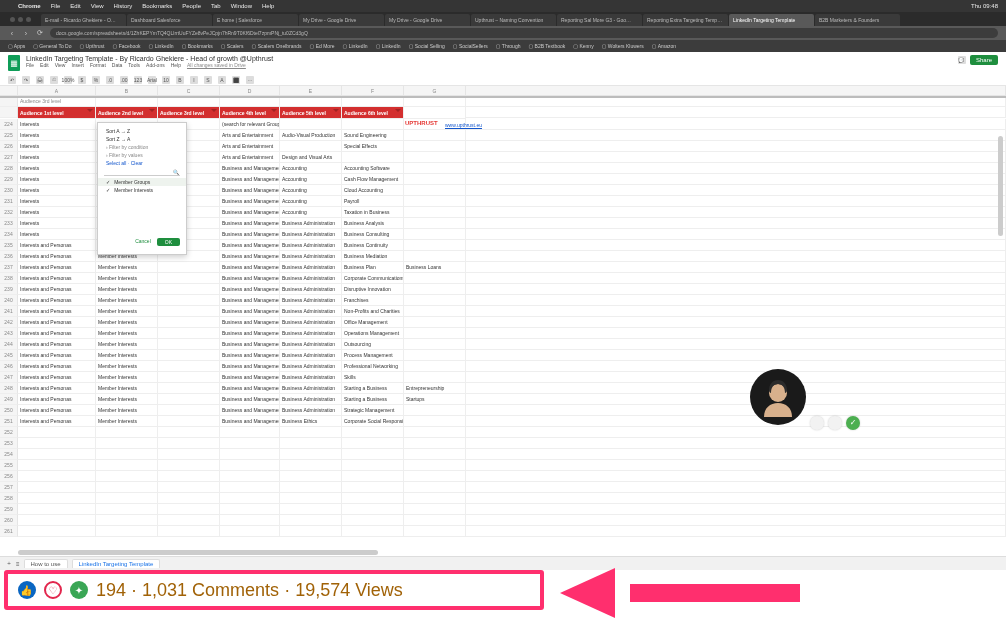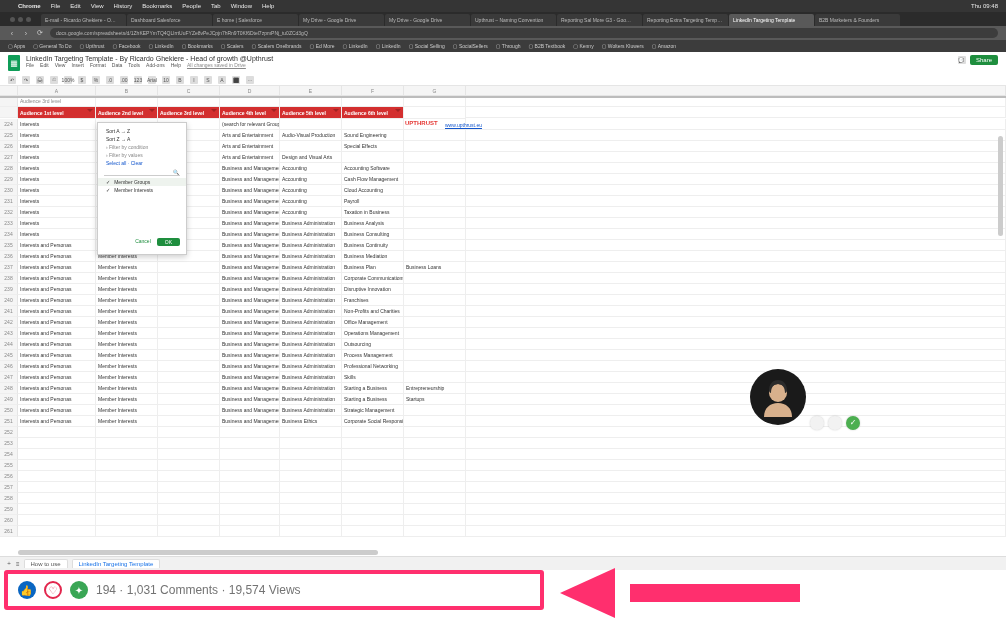--- a/index.html
+++ b/index.html
@@ -76,21 +76,21 @@
   .scroll-h i{display:block;width:360px;height:5px;background:#ccc;border-radius:3px;}
   .scroll-v{position:absolute;top:40px;bottom:22px;right:2px;width:6px;}
   .scroll-v i{display:block;width:5px;height:100px;background:#ccc;border-radius:3px;margin-top:10px;}
 
   
   .reactions-box{position:absolute;left:4px;top:570px;width:540px;height:40px;border:4px solid #ff2f6e;border-radius:3px;background:#fff;display:flex;align-items:center;padding:0 10px;gap:8px;}
   .react-icon{width:18px;height:18px;border-radius:50%;display:flex;align-items:center;justify-content:center;color:#fff;font-size:10px;}
   .ri-like{background:#0a66c2;}
   .ri-love{background:#fff;border:2px solid #e2264d;color:#e2264d;}
   .ri-clap{background:#3aa655;}
-  .react-text{font-size:12px;color:#737373;white-space:nowrap;}
+  .react-text{font-size:18px;color:#a16207;white-space:nowrap;}
 
   
   .big-arrow{position:absolute;left:560px;top:570px;width:240px;height:44px;}
   .big-arrow .shaft{position:absolute;right:0;top:14px;width:170px;height:18px;background:#ff2f6e;}
   .big-arrow .head{position:absolute;left:0;top:-2px;width:0;height:0;border-top:25px solid transparent;border-bottom:25px solid transparent;border-right:55px solid #ff2f6e;}
 </style>
 </head>
 <body>
 
 <div class="mac-menubar">

